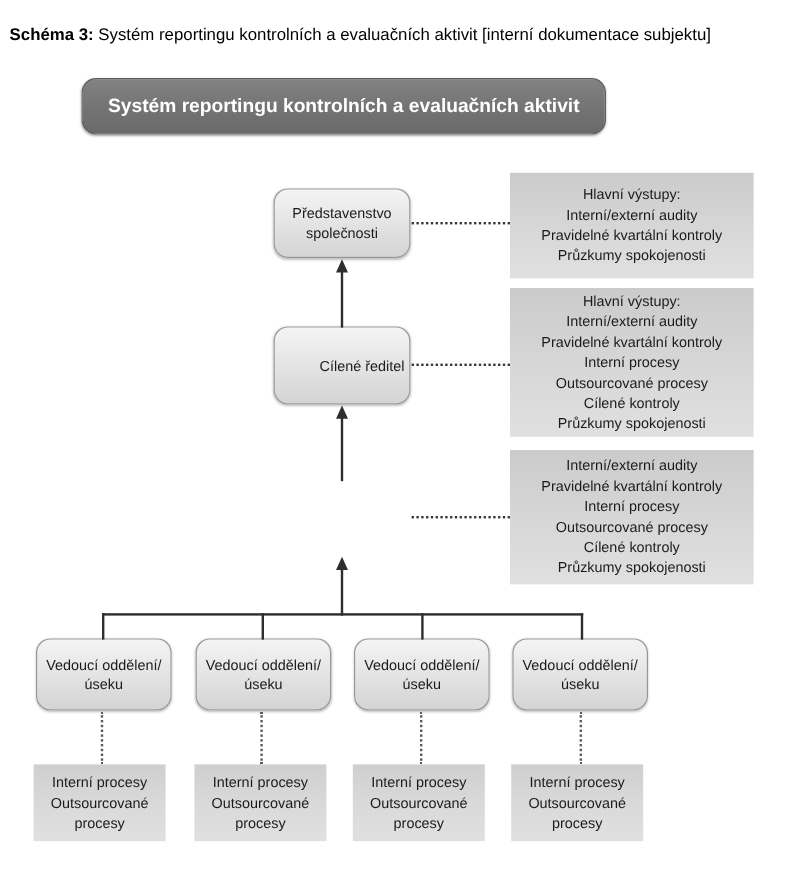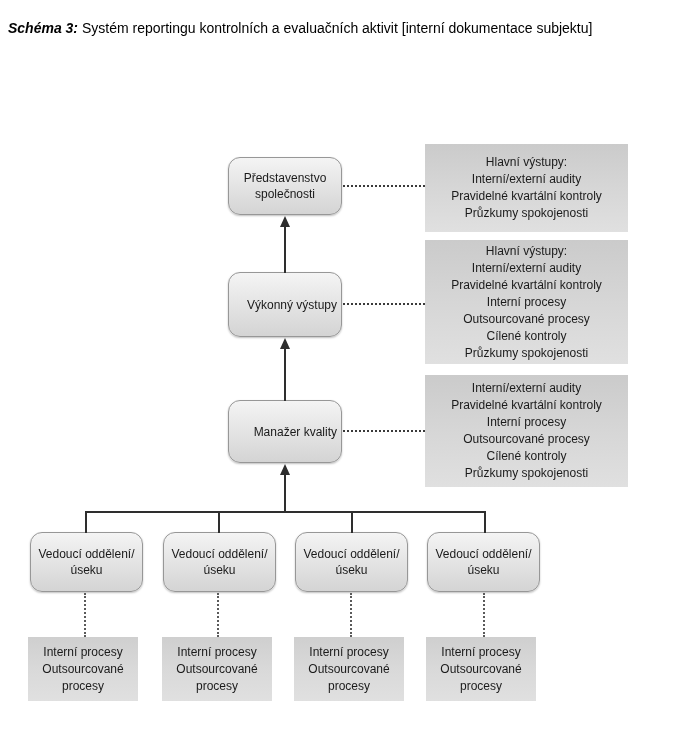--- a/index.html
+++ b/index.html
@@ -4,21 +4,21 @@
 <style>
   html,body{margin:0;padding:0;background:#ffffff;}
   .stage{
     position:relative;width:676px;height:729px;background:#ffffff;
     font-family:"Liberation Sans","DejaVu Sans",sans-serif;overflow:hidden;
   }
   .caption{
     position:absolute;left:8px;top:4px;width:600px;
     font-size:14px;line-height:1.45;color:#000;
   }
-  .caption b{font-weight:bold;font-style:italic;}
+  .caption b{font-weight:bold;}
   .banner{
     position:absolute;left:68px;top:65px;width:435px;height:45px;
     background:linear-gradient(180deg,#828282 0%,#737373 55%,#6a6a6a 100%);
     border:1px solid #5e5e5e;border-radius:12px;
     display:flex;align-items:center;justify-content:center;
     color:#ffffff;font-weight:bold;font-size:16px;text-align:center;
     box-shadow:0 1px 2px rgba(0,0,0,.35);
   }
   .node{
     position:absolute;
@@ -52,32 +52,32 @@
   .dot-h{position:absolute;height:0;border-top:2px dotted #3a3a3a;}
   .dot-v{position:absolute;width:0;border-left:2px dotted #5a5a5a;}
 </style>
 </head>
 <body>
 
 <div class="stage">
 
   <p class="caption"><b>Schéma 3:</b><span> Systém reportingu kontrolních a evaluačních aktivit [interní dokumentace subjektu]</span></p>
 
+  <div class="banner">
+    <span>Systém reportingu kontrolních a evaluačních aktivit</span>
+  </div>
 
   <div class="node" style="left:228px;top:157px;width:114px;height:58px;">
     <span>Představenstvo společnosti</span>
   </div>
 
   <div class="node" style="left:228px;top:272px;width:114px;height:65px;">
-    <span>Výkonný výstupy</span>
+    <span>Cílené ředitel</span>
   </div>
 
-  <div class="node" style="left:228px;top:400px;width:114px;height:63px;">
-    <span>Manažer kvality</span>
-  </div>
 
   <div class="panel" style="top:144px;height:88px;">
     <div>Hlavní výstupy:</div>
     <div>Interní/externí audity</div>
     <div>Pravidelné kvartální kontroly</div>
     <div>Průzkumy spokojenosti</div>
   </div>
 
   <div class="panel" style="top:240px;height:124px;">
     <div>Hlavní výstupy:</div>

